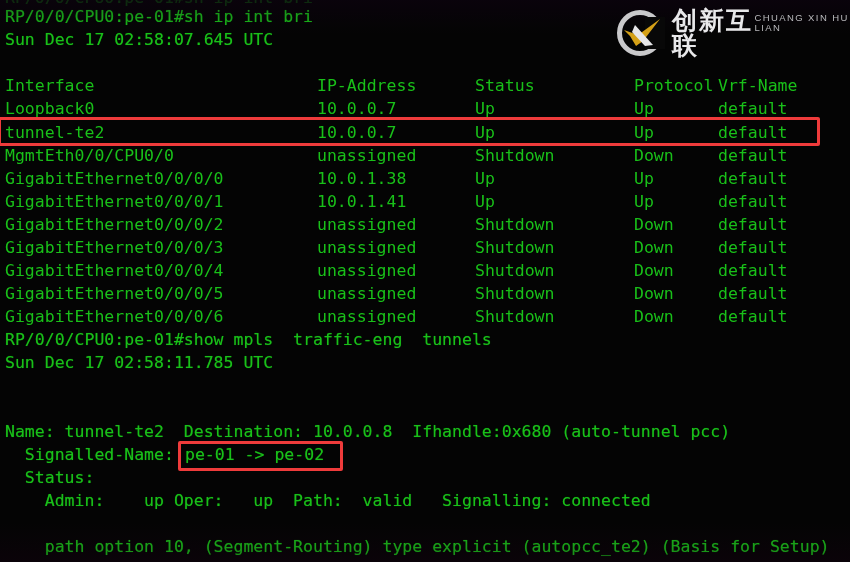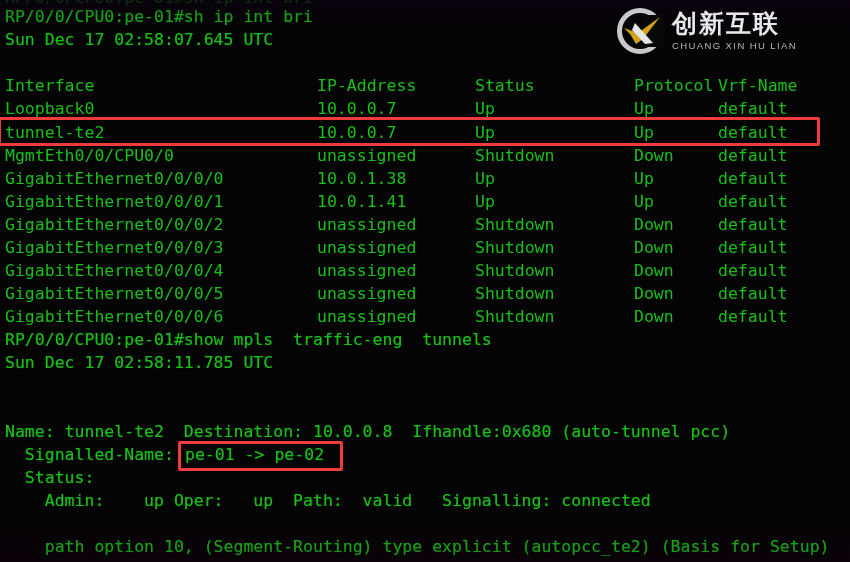--- a/index.html
+++ b/index.html
@@ -84,21 +84,20 @@
   }
   #logo-mark .swoosh {
     position: absolute;
     left: 6px;
     top: 9px;
     width: 38px;
     height: 28px;
   }
   #logo-text {
     display: flex;
-    flex-direction: column;
     justify-content: center;
     line-height: 1;
   }
   #logo-cn {
     font-family: "DejaVu Sans", "Liberation Sans", sans-serif;
     font-size: 25px;
     font-weight: bold;
     color: #e8e8ea;
     letter-spacing: 2px;
   }

